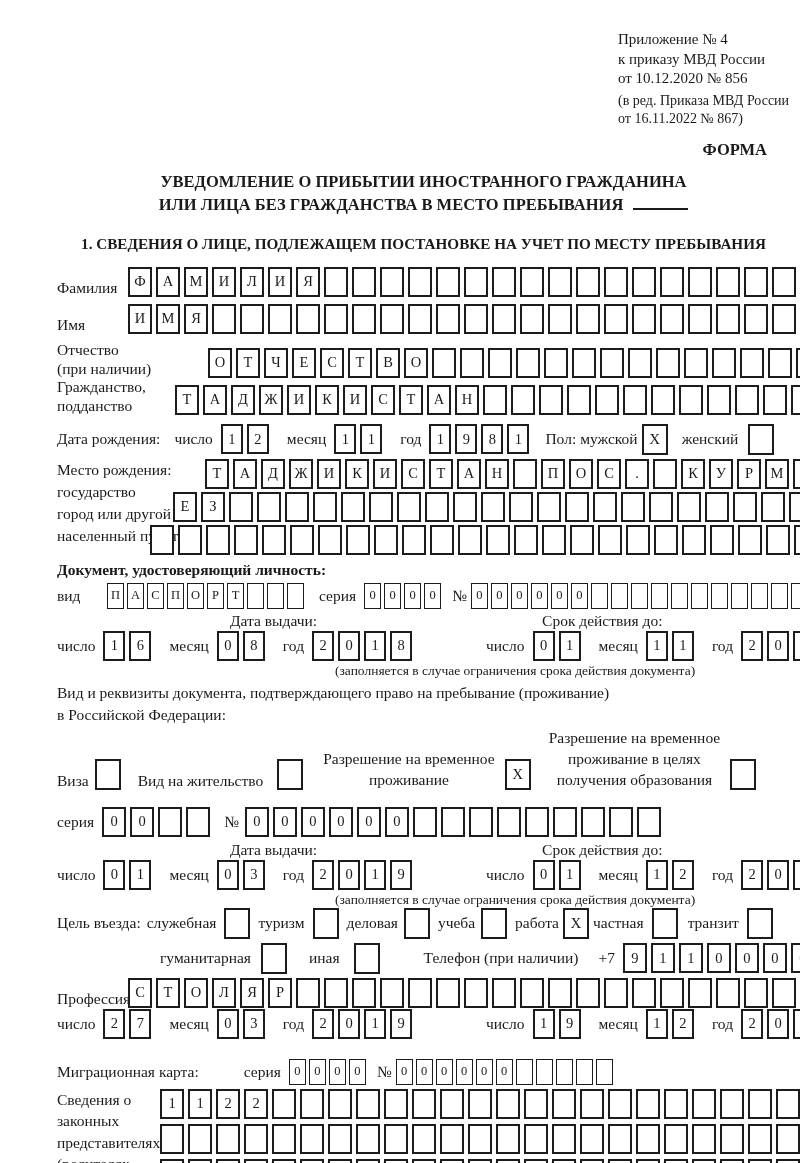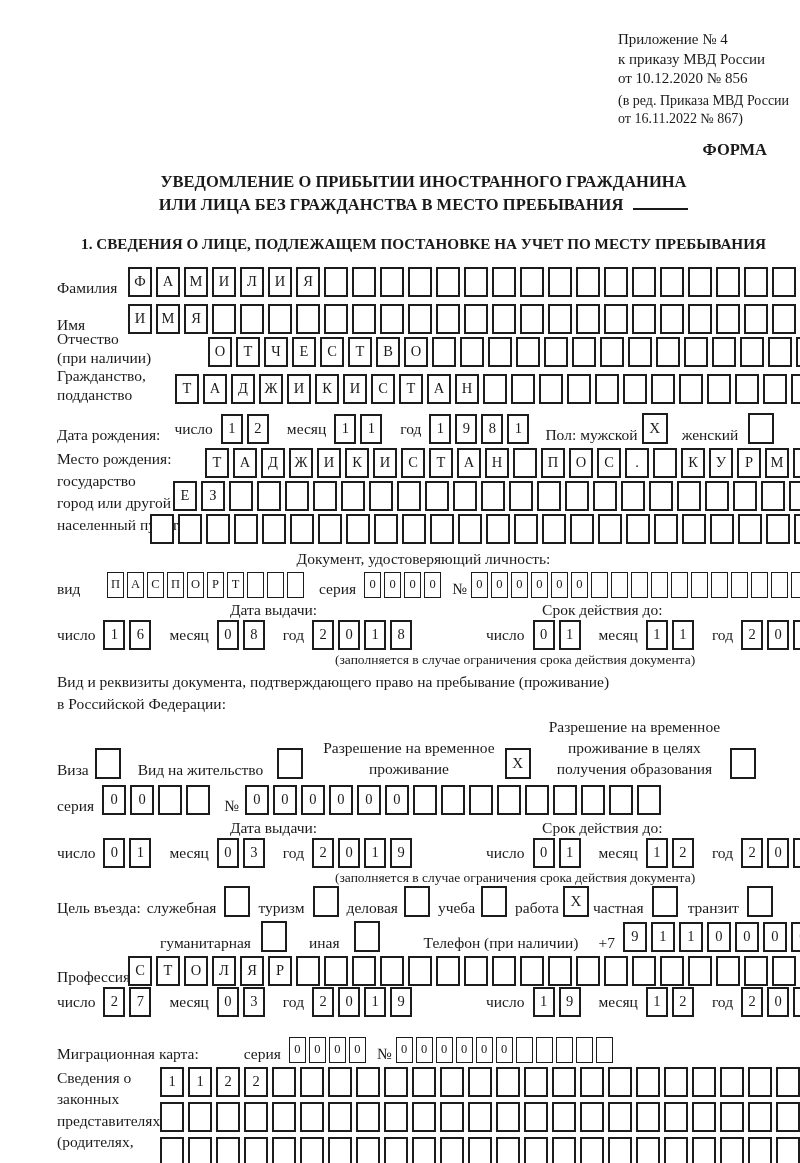--- a/index.html
+++ b/index.html
@@ -9,47 +9,47 @@
         box-sizing:border-box;overflow:hidden;background:#fff}
   .hdr{margin-left:561px;line-height:19.5px;font-size:15px}
   .amend{font-size:14px;line-height:18.5px}
   .amend.first{margin-top:3px}
   .forma{margin-top:11px;width:710px;text-align:right;font-weight:bold;font-size:16.5px}
   .center{width:733px;text-align:center}
   .title{margin-top:10px;font-weight:bold;font-size:16.5px;line-height:23.5px}
   .blank{display:inline-block;width:55px;height:14px;border-bottom:2px solid #1a1a1a;margin-left:10px}
   .sect{margin-top:18px;font-weight:bold;font-size:15.2px}
   .row{display:flex;align-items:flex-end}
-  .ai{}
+  .ai{align-items:center}
   .fixh{height:27px}
   .lab{flex:0 0 auto;line-height:19px}
   .lab2{flex:0 0 auto;white-space:nowrap}
   .w71{width:71px}.w151{width:151px}.w118{width:118px}.w50{width:50px}
   .cells{display:flex;flex-wrap:nowrap}
   .cell{flex:0 0 auto;width:20px;height:26px;border:2px solid #1c1c1c;margin-right:4px;
         display:flex;align-items:center;justify-content:center;font-size:14.5px;background:#fff}
   .cell.s{width:15px;height:24px;border-width:1.5px;margin-right:3px;font-size:12.5px}
   .cell.d{width:18px;height:26px;margin-right:4px}
   .cbox{flex:0 0 auto;width:22px;height:27px;border:2px solid #1c1c1c;
         display:flex;align-items:center;justify-content:center;font-size:15px;background:#fff}
   .dgroup{display:inline-flex;align-items:center}
   .dgroup .dl{margin:0 8px 0 14px;white-space:nowrap}
   .dgroup .dl:first-child{margin-left:0}
-  .mt14{margin-top:14px}.mt7{margin-top:7px}.mt6{margin-top:6px}.mt10{margin-top:10px}
+  .mt14{margin-top:14px}.mt7{margin-top:7px}.mt6{margin-top:17px}.mt10{margin-top:10px}
   .mt9{margin-top:9px}.mt4{margin-top:4px}.mt2{margin-top:2px}.mt1{margin-top:1px}
   .mt3{margin-top:3px}.mt5{}.mt8{margin-top:20px}.mt0{margin-top:0}
   .ml6{margin-left:6px}.ml8{margin-left:8px}.ml10{margin-left:10px}.ml12{margin-left:12px}
   .ml14{margin-left:14px}.ml18{margin-left:18px}.ml20{margin-left:20px}.ml22{margin-left:22px}
   .ml28{margin-left:17px}.ml30{margin-left:44px}.ml45{margin-left:45px}.ml70{margin-left:70px}
   .ml103{margin-left:103px}.ml4{margin-left:4px}
   .bp{display:flex;margin-top:4px}
   .bp-labels{flex:0 0 148px;line-height:22px}
   .bp-rows .cells{margin-bottom:3px}
   .bp2{margin-left:-32px}.bp3{margin-left:-55px}
-  .dochead{font-weight:normal;font-size:15.5px;width:733px;text-align:center;line-height:19px}
+  .dochead{font-weight:bold;font-size:15.5px;width:733px;line-height:19px}
   .dualhead{display:flex;line-height:19px}
   .dh1{margin-left:173px}
   .dh2a{margin-left:225px}
   .dh2b{margin-left:195px}
   .note{margin-left:278px;font-size:13.5px;line-height:17px}
   .intro{line-height:19px}
   .opts{margin-top:3px}
   .optlines{flex:0 0 auto;text-align:center;line-height:21px}
   .rep{display:flex;margin-top:4px}
   .rep-labels{flex:0 0 85px;line-height:21.5px}

